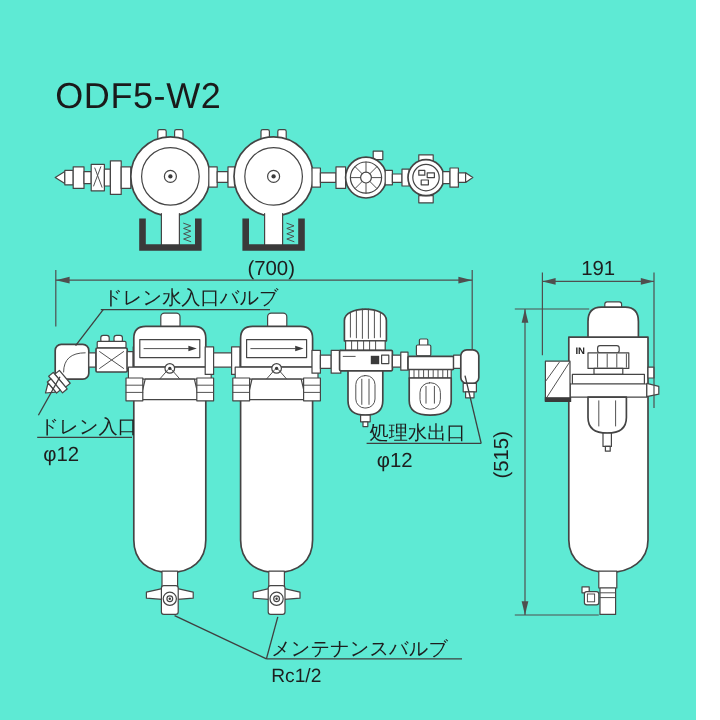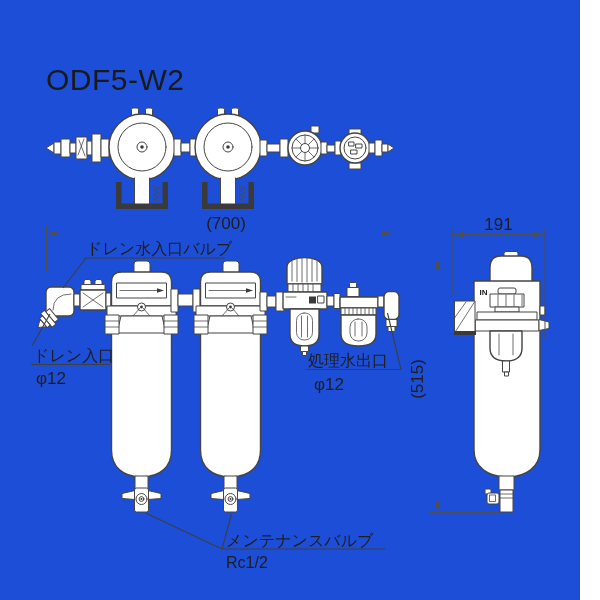--- a/index.html
+++ b/index.html
@@ -1,16 +1,16 @@
 <!DOCTYPE html>
 <html><head>
 <meta charset="utf-8">
 <style>
   html,body{margin:0;padding:0;background:#fff;}
-  .stage{width:580px;height:600px;background:#1d4ed8;position:relative;overflow:hidden;
+  .stage{width:580px;height:600px;background:#5eead4;position:relative;overflow:hidden;
          font-family:"Liberation Sans","DejaVu Sans",sans-serif;}
   svg{display:block;}
   
   .wh   {fill:#ffffff;stroke:#444444;stroke-width:1.4;stroke-linejoin:round;}
   .wh2  {fill:#ffffff;stroke:#454545;stroke-width:1;stroke-linejoin:round;}
   .ln2  {fill:none;stroke:#454545;stroke-width:1;stroke-linecap:round;stroke-linejoin:round;}
   .thin {fill:none;stroke:#4a4a4a;stroke-width:.8;stroke-linecap:round;}
   .dk   {fill:#3a3a3a;stroke:none;}
   .dim  {fill:none;stroke:#4f4f4f;stroke-width:1;}
   .dimarrow{fill:#4f4f4f;stroke:none;}

